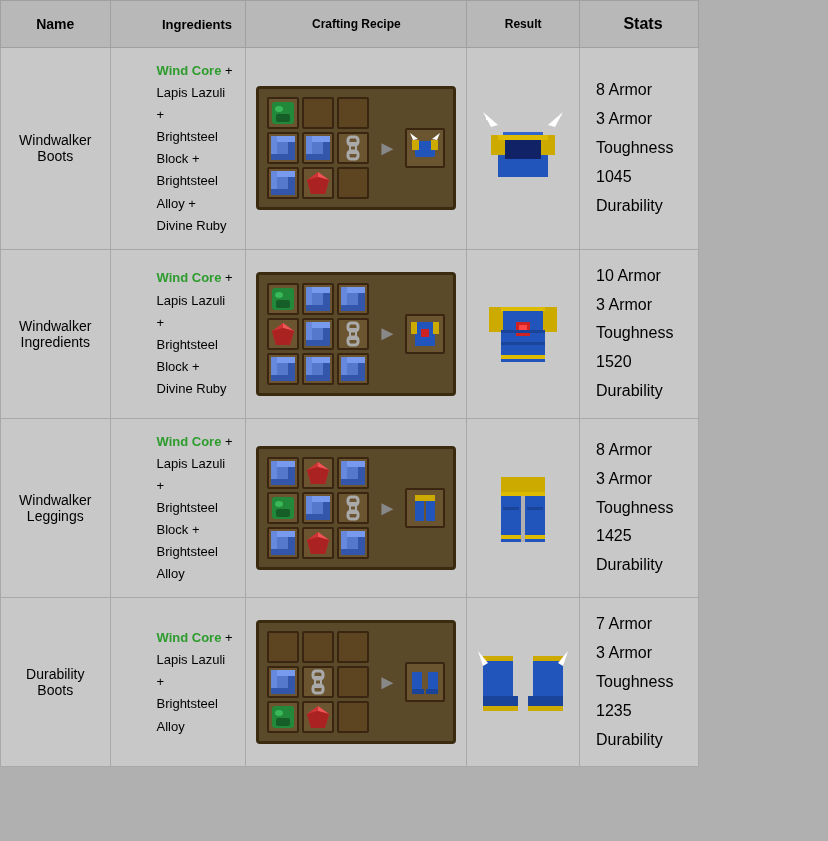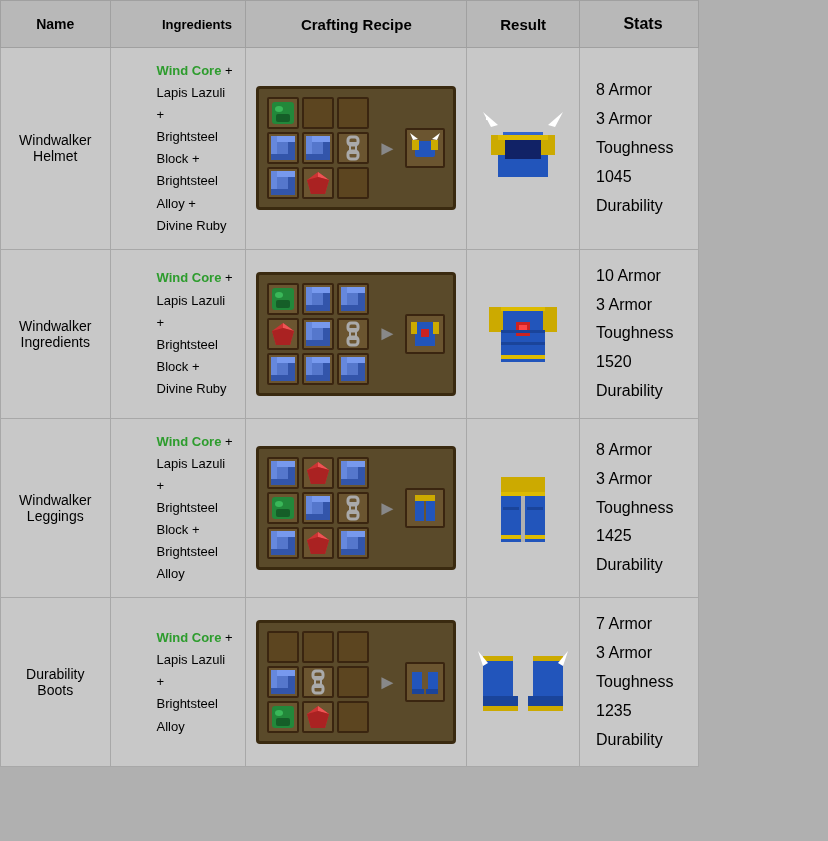--- a/index.html
+++ b/index.html
@@ -10,21 +10,21 @@
       width: 828px;
     }
     table {
       width: 699px;
       border-collapse: collapse;
       background: #ef4444;
     }
     th {
       background: #b8b8b8;
       font-weight: bold;
-      font-size: 15px;
+      font-size: 12px;
       padding: 14px 8px;
       border: 1px solid #a0a0a0;
       text-align: center;
     }
     td {
       border: 1px solid #a8a8a8;
       padding: 12px 10px;
       vertical-align: middle;
       background: #c8c8c8;
     }
@@ -92,21 +92,21 @@
     <tr>
       <th class="col-name">Name</th>
       <th class="col-ingredients">Ingredients</th>
       <th class="col-recipe">Crafting Recipe</th>
       <th class="col-result">Result</th>
       <th class="col-stats">Stats</th>
     </tr>
   </thead>
   <tbody id="table-body">
   <tr>
-        <td class="col-name">Windwalker Helmet</td>
+        <td class="col-name">Windwalker Boots</td>
         <td class="col-ingredients">
           <div class="ingredient-text"><span class="wind-core">Wind Core</span> +<br>Lapis Lazuli +<br>Brightsteel Block +<br>Brightsteel Alloy +<br>Divine Ruby</div>
         </td>
         <td class="col-recipe"><div class="crafting-grid">
             <div class="grid-section">
               <div class="grid-cell">
                 <svg width="26" height="26" viewBox="0 0 26 26">
                   <rect x="2" y="2" width="22" height="22" rx="3" fill="#22883a"></rect>
                   <ellipse cx="9" cy="9" rx="4" ry="3" fill="#44cc66" opacity="0.7"></ellipse>
                   <rect x="6" y="14" width="14" height="8" rx="2" fill="#155e28"></rect>

